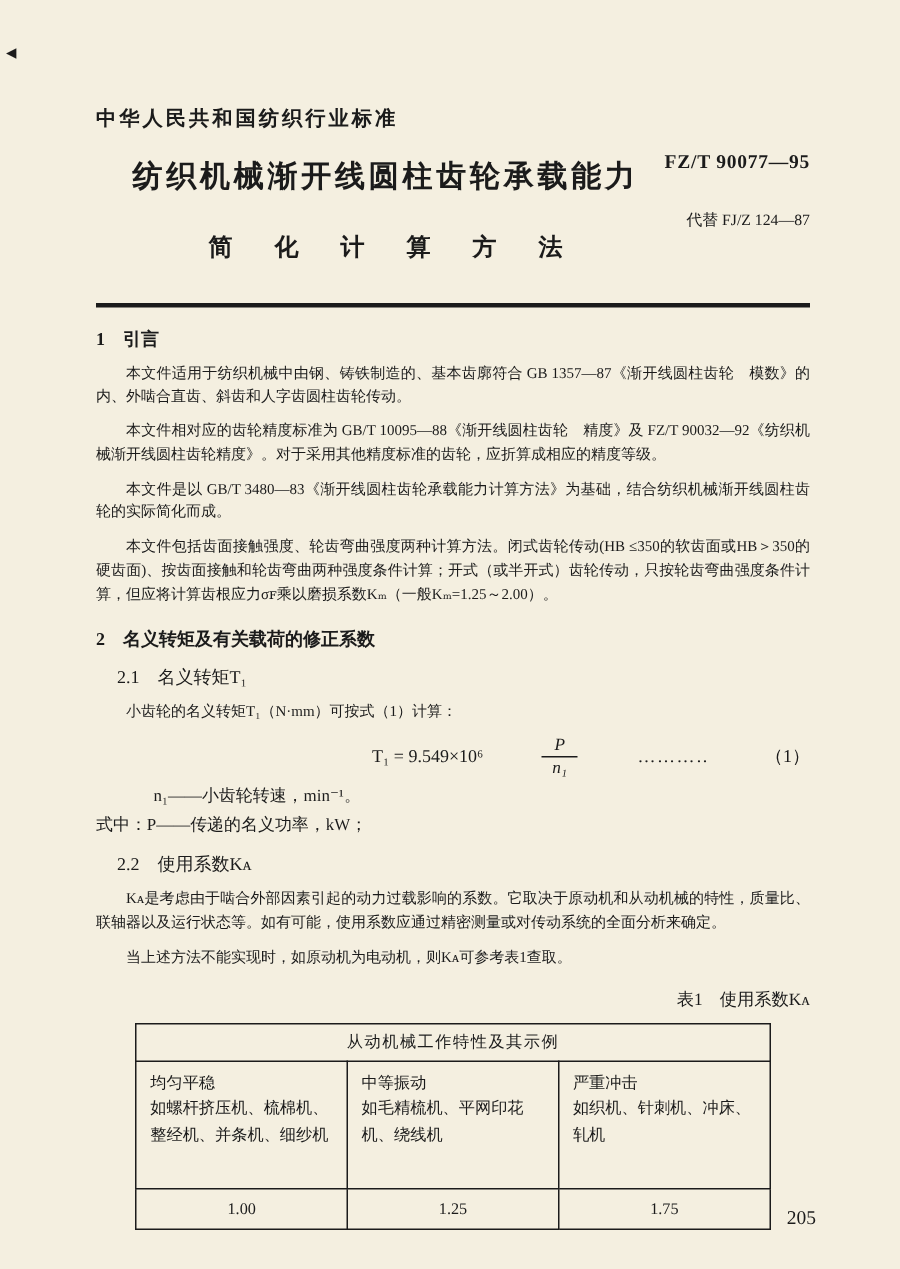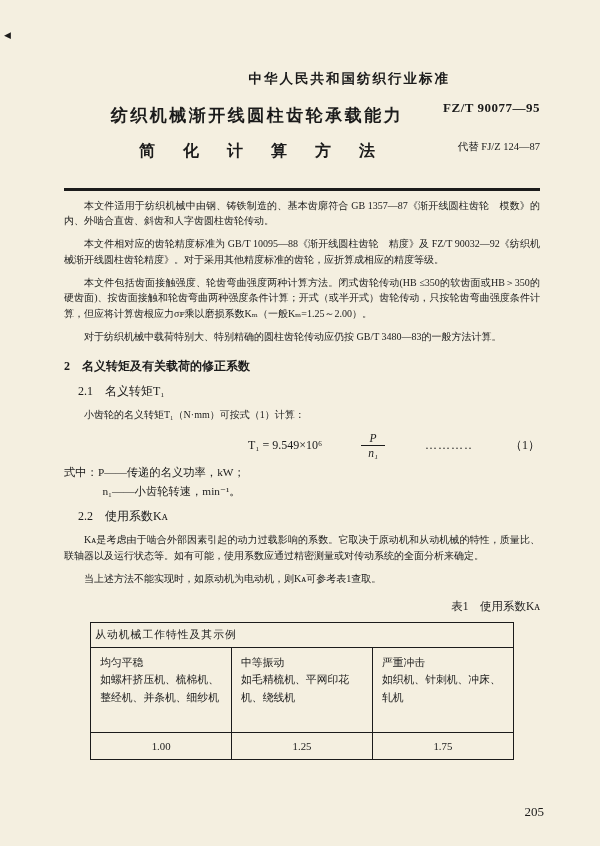--- a/index.html
+++ b/index.html
@@ -7,25 +7,25 @@
   .page{
     width:600px;height:846px;box-sizing:border-box;position:relative;
     background:#f4efe0;color:#1b1b1b;
     font-family:"Liberation Serif","DejaVu Serif",serif;
     padding:56px 60px 0 64px;
   }
   .corner-mark{position:absolute;left:4px;top:30px;font-size:9px;color:#1b1b1b;}
 
   
   .header{position:relative;}
-  .std-label{text-align:right;padding-right:90px;font-weight:bold;font-size:13.5px;letter-spacing:2px;margin-top:14px;}
+  .std-label{text-align:left;padding-right:90px;font-weight:bold;font-size:13.5px;letter-spacing:2px;margin-top:14px;}
   .std-no{position:absolute;right:0;top:30px;font-weight:bold;font-size:13px;letter-spacing:.5px;}
-  .title1{text-align:center;padding-right:90px;font-weight:bold;font-size:17px;letter-spacing:2.5px;margin-top:16px;}
+  .title1{text-align:center;padding-right:90px;font-weight:bold;font-size:20px;letter-spacing:2.5px;margin-top:16px;}
   .replaces{position:absolute;right:0;top:70px;font-size:10.5px;}
-  .title2{text-align:center;padding-right:78px;font-weight:bold;font-size:16px;letter-spacing:12px;margin-top:14px;}
+  .title2{text-align:center;padding-right:78px;font-weight:bold;font-size:16px;letter-spacing:12px;margin-top:24px;}
   .rule{height:2.5px;background:#1b1b1b;margin-top:26px;}
 
   
   .sec-heading{font-weight:bold;font-size:12px;margin:13px 0 3px;}
   .sub-heading{font-weight:normal;font-size:12px;margin:8px 0 3px 2px;}
   .para{font-size:10px;line-height:1.58;text-indent:2em;margin:7px 0;text-align:justify;}
   .plain{font-size:11.3px;line-height:1.58;margin:1px 0;}
   .indent1{text-indent:1em;}
 
   
@@ -36,21 +36,21 @@
   .frac .num{display:block;border-bottom:1px solid #1b1b1b;padding:0 7px 1px;font-style:italic;}
   .frac .den{display:block;padding:1px 7px 0;font-style:italic;}
   .dots{flex:1;overflow:hidden;white-space:nowrap;margin:0 3px;letter-spacing:1px;}
   .eq-no{white-space:nowrap;}
   .where-l2{padding-left:3.4em;}
 
   
   .tbl-caption{text-align:right;font-size:11.5px;margin:12px 0 8px;}
   table.ka{border-collapse:collapse;width:89%;margin:0 auto;font-size:10.8px;table-layout:fixed;}
   table.ka th,table.ka td{border:1px solid #1b1b1b;}
-  .tbl-head{font-weight:normal;padding:5px 4px;text-align:left;letter-spacing:1px;}
+  .tbl-head{font-weight:normal;padding:5px 4px;text-align:center;letter-spacing:1px;}
   td.cat{vertical-align:top;padding:6px 9px;height:72px;line-height:1.62;}
   .cat-title{display:block;}
   .cat-ex{display:block;}
   td.val{text-align:center;padding:7px 4px;}
   .page-no{position:absolute;right:56px;bottom:26px;font-size:13px;}
 </style>
 </head>
 <body>
 
 <div class="page">
@@ -60,43 +60,44 @@
   <div class="header">
     <div class="std-label">中华人民共和国纺织行业标准</div>
     <div class="std-no">FZ/T 90077—95</div>
     <div class="title1">纺织机械渐开线圆柱齿轮承载能力</div>
     <div class="replaces">代替 FJ/Z 124—87</div>
     <div class="title2">简 化 计 算 方 法</div>
   </div>
 
   <div class="rule"></div>
 
+  <div class="sec-heading">1　引言</div>
   <p class="para">本文件适用于纺织机械中由钢、铸铁制造的、基本齿廓符合 GB 1357—87《渐开线圆柱齿轮　模数》的内、外啮合直齿、斜齿和人字齿圆柱齿轮传动。</p>
   <p class="para">本文件相对应的齿轮精度标准为 GB/T 10095—88《渐开线圆柱齿轮　精度》及 FZ/T 90032—92《纺织机械渐开线圆柱齿轮精度》。对于采用其他精度标准的齿轮，应折算成相应的精度等级。</p>
+  <p class="para">本文件是以 GB/T 3480—83《渐开线圆柱齿轮承载能力计算方法》为基础，结合纺织机械渐开线圆柱齿轮的实际简化而成。</p>
   <p class="para">本文件包括齿面接触强度、轮齿弯曲强度两种计算方法。闭式齿轮传动(HB ≤350的软齿面或HB＞350的硬齿面)、按齿面接触和轮齿弯曲两种强度条件计算；开式（或半开式）齿轮传动，只按轮齿弯曲强度条件计算，但应将计算齿根应力σꜰ乘以磨损系数Kₘ（一般Kₘ=1.25～2.00）。</p>
-  <p class="para">对于纺织机械中载荷特别大、特别精确的圆柱齿轮传动应仍按 GB/T 3480—83的一般方法计算。</p>
 
   <div class="sec-heading">2　名义转矩及有关载荷的修正系数</div>
 
   <div class="sub-heading indent1">2.1　名义转矩T₁</div>
   <p class="para">小齿轮的名义转矩T₁（N·mm）可按式（1）计算：</p>
 
   <div class="formula-row">
     <span class="formula-spacer"></span>
     <span class="formula-lhs">T₁ = 9.549×10⁶</span>
     <span class="frac">
       <span class="num">P</span>
       <span class="den">n₁</span>
     </span>
     <span class="dots">…………………………………………………………………………</span>
     <span class="eq-no">（1）</span>
   </div>
 
+  <p class="plain where-l2">n₁——小齿轮转速，min⁻¹。</p>
   <p class="plain">式中：P——传递的名义功率，kW；</p>
-  <p class="plain where-l2">n₁——小齿轮转速，min⁻¹。</p>
 
   <div class="sub-heading indent1">2.2　使用系数Kᴀ</div>
   <p class="para">Kᴀ是考虑由于啮合外部因素引起的动力过载影响的系数。它取决于原动机和从动机械的特性，质量比、联轴器以及运行状态等。如有可能，使用系数应通过精密测量或对传动系统的全面分析来确定。</p>
   <p class="para">当上述方法不能实现时，如原动机为电动机，则Kᴀ可参考表1查取。</p>
 
   <div class="tbl-caption">表1　使用系数Kᴀ</div>
 
   <table class="ka">
     <tbody>
       <tr>

